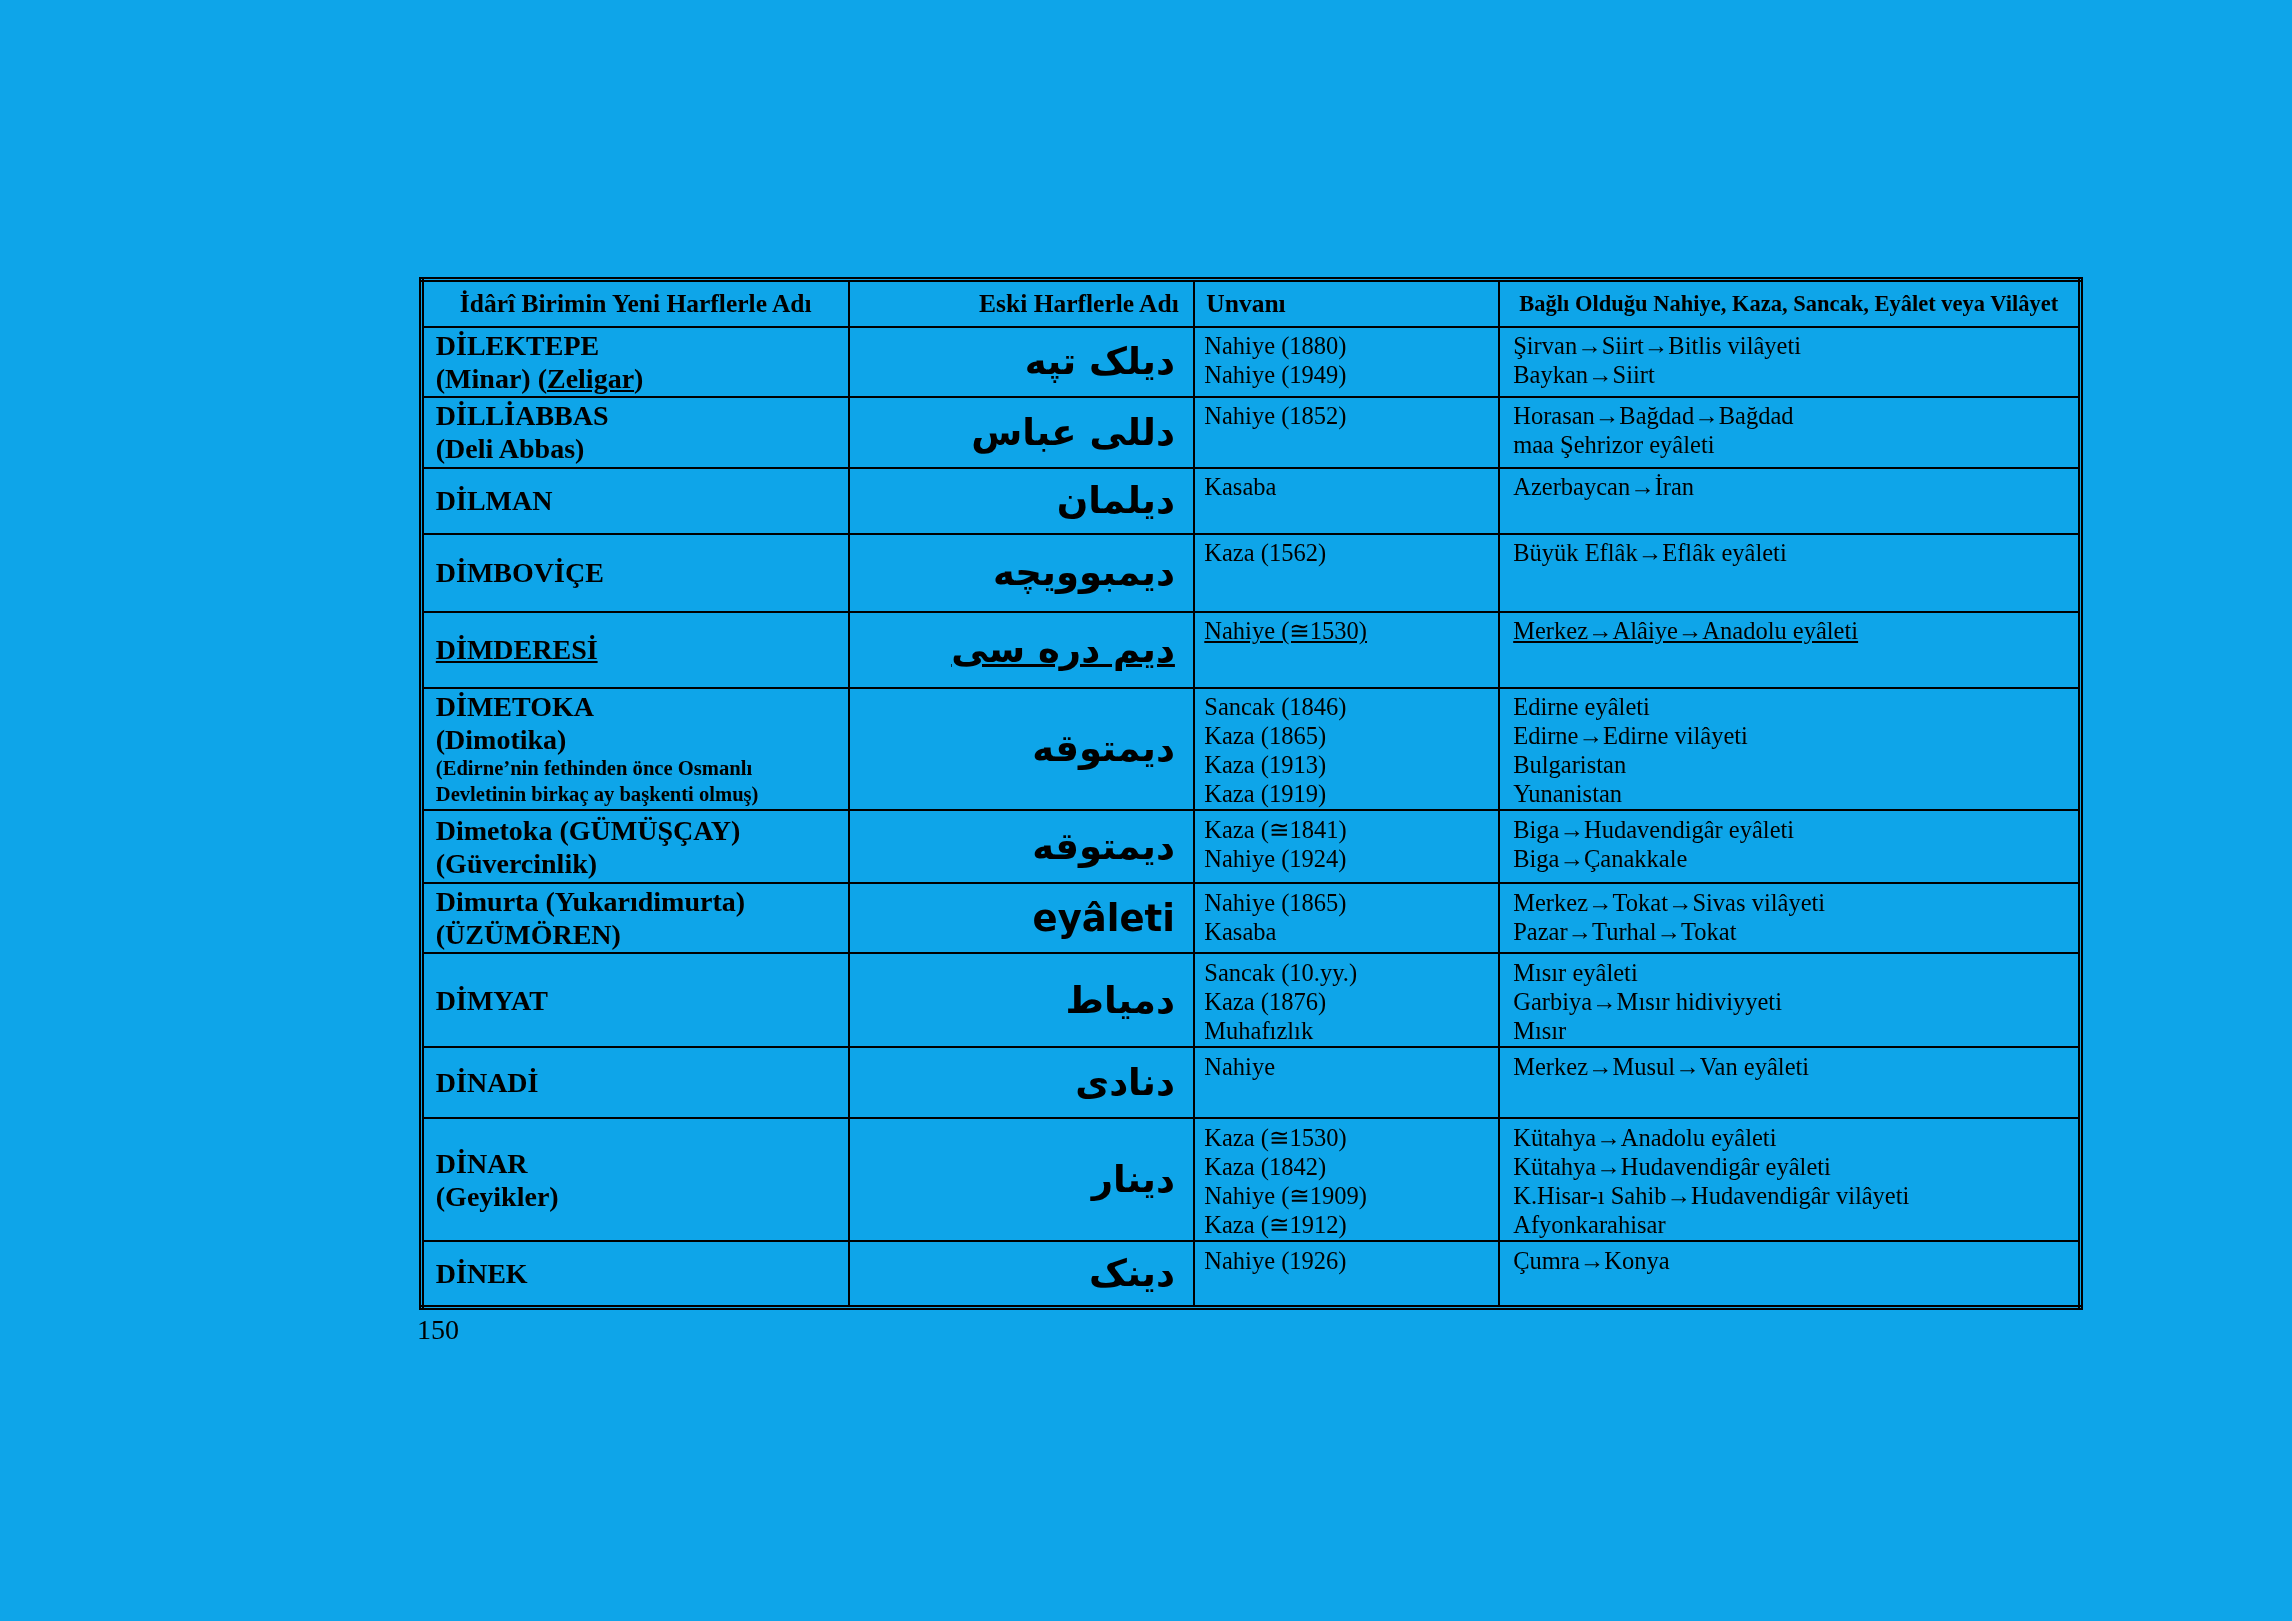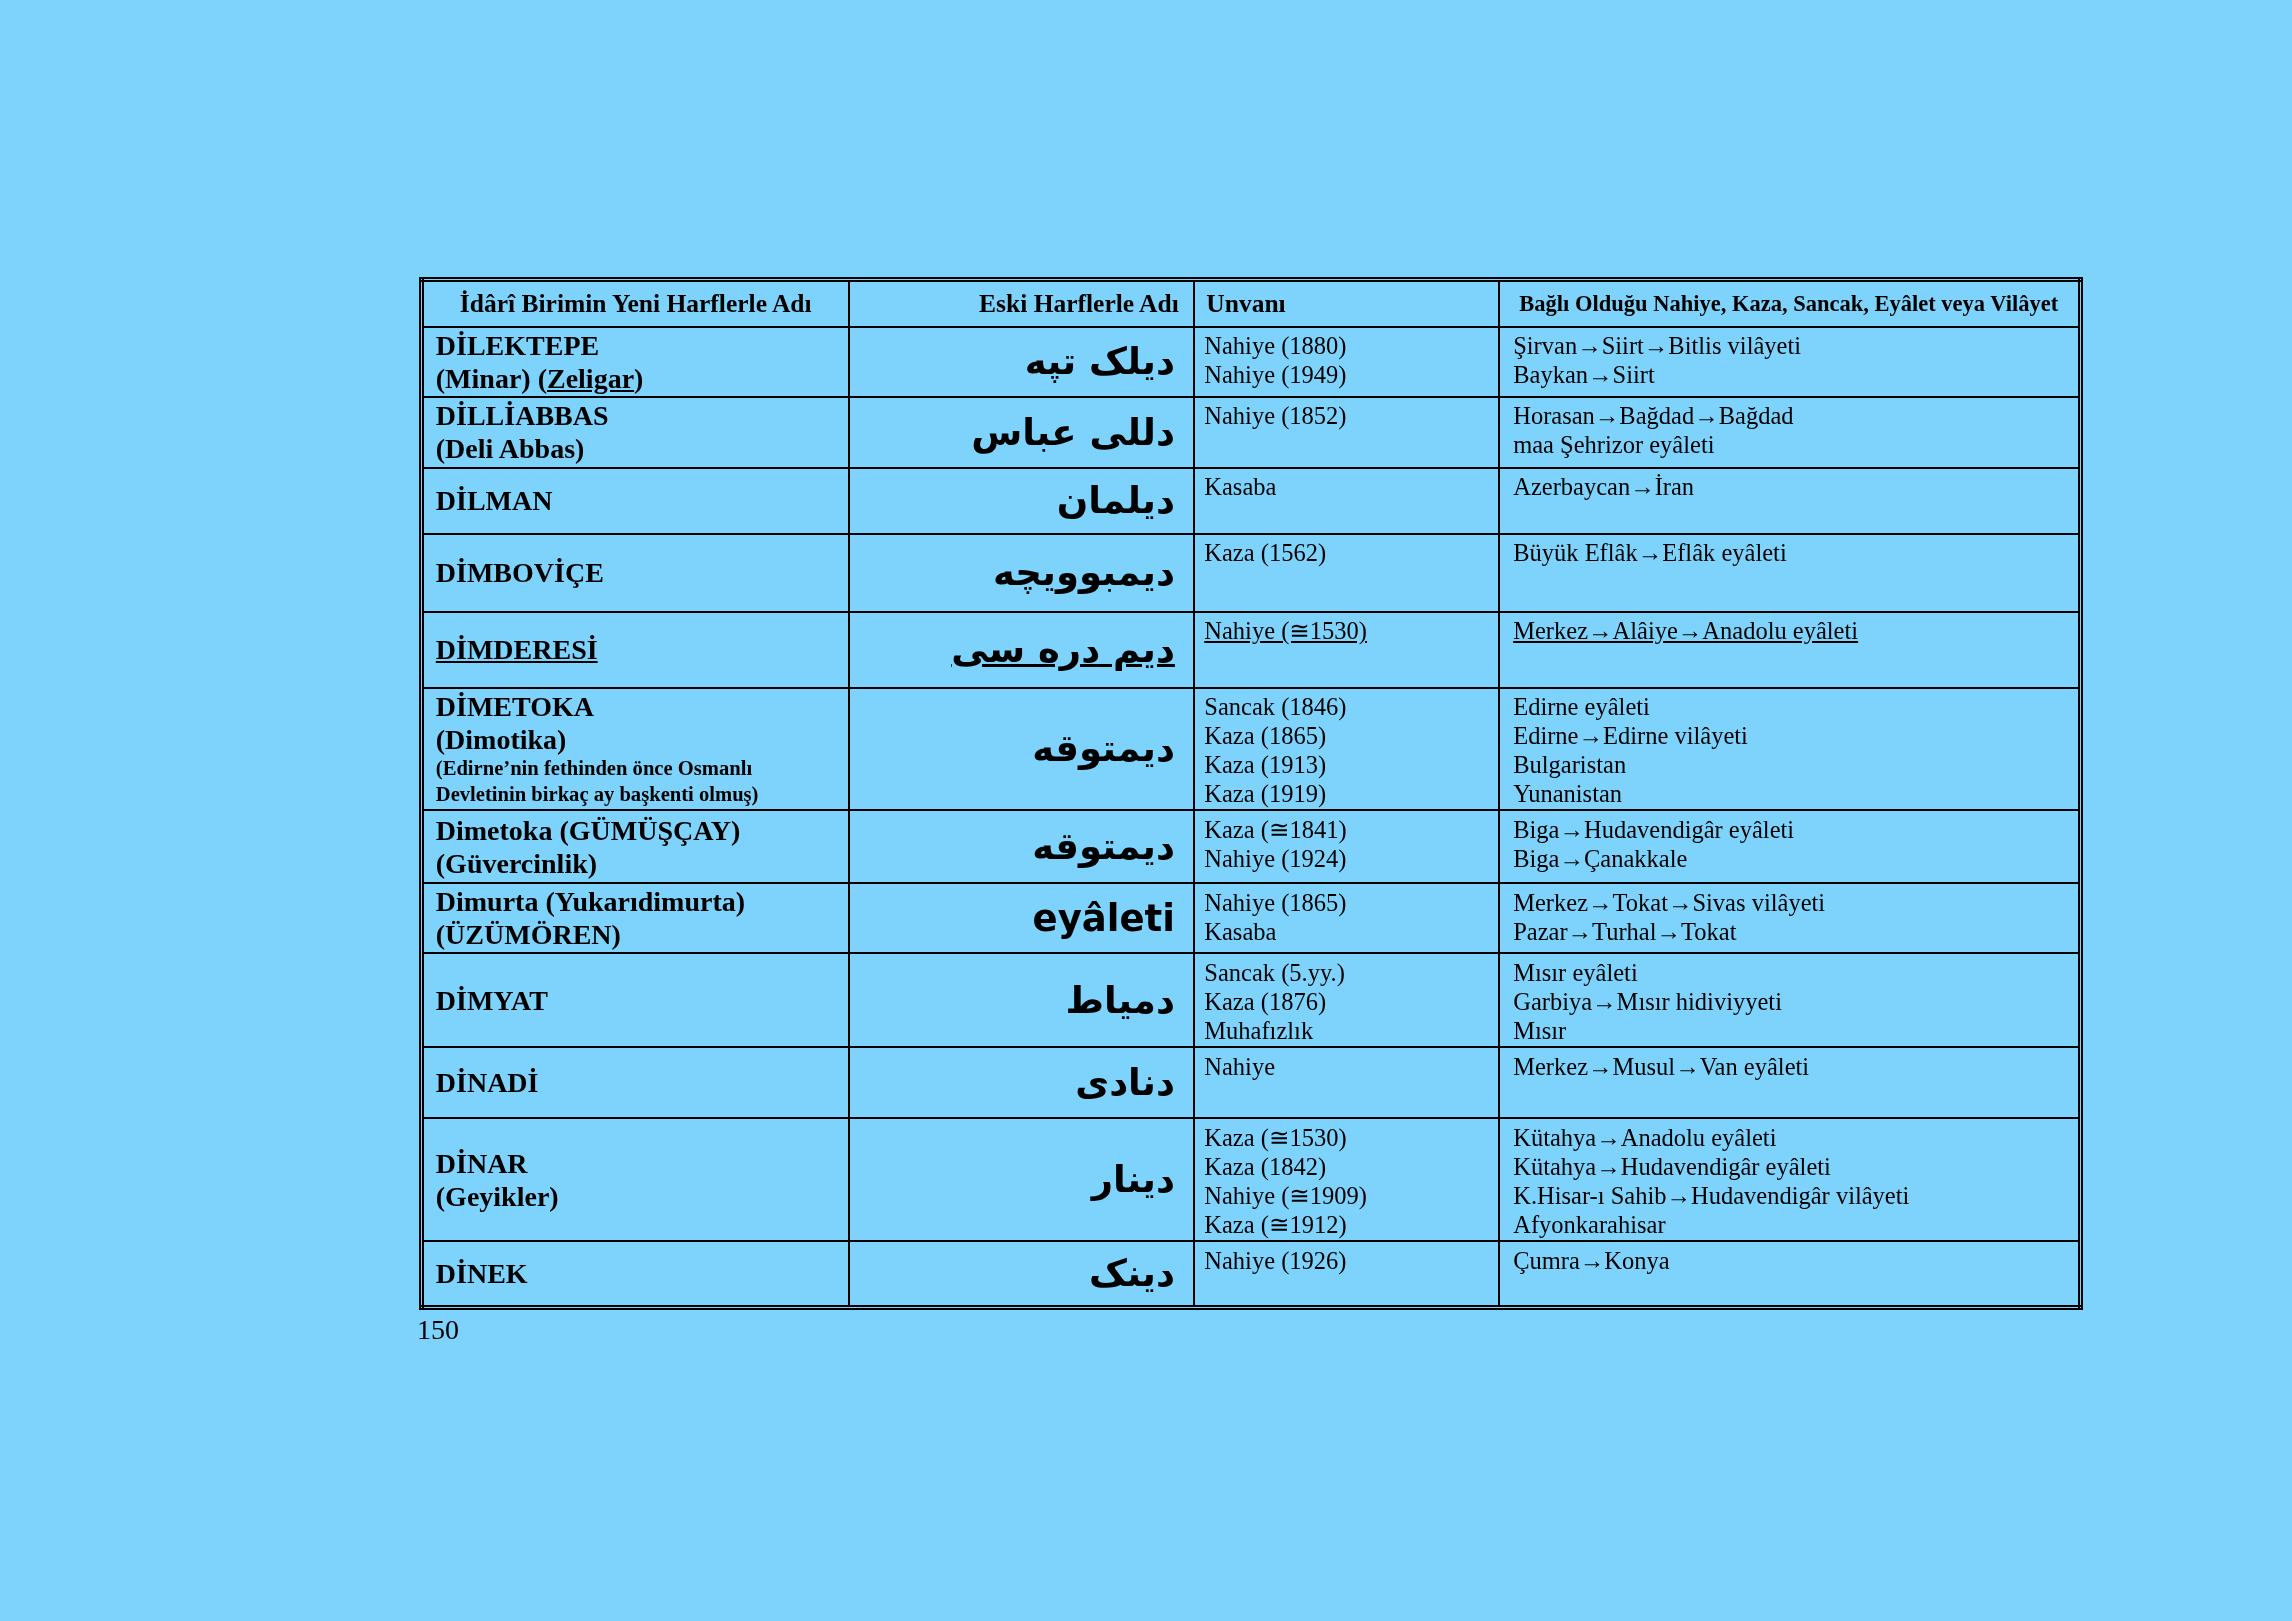--- a/index.html
+++ b/index.html
@@ -1,20 +1,20 @@
 <!DOCTYPE html>
 <html><head>
 <meta charset="utf-8">
 <style>
   html,body{margin:0;padding:0;background:#e8e8e8;}
   .page{
     position:relative;
     width:2293px;
     height:1621px;
-    background:#7dd3fc;
+    background:#0ea5e9;
     font-family:"Liberation Serif","DejaVu Serif",serif;
     color:#000;
     overflow:hidden;
   }
   table.placenames{
     position:absolute;
     left:419px;
     top:277px;
     width:1659px;
     border-collapse:collapse;
@@ -211,21 +211,21 @@
             <div>Merkez→Tokat→Sivas vilâyeti</div>
             <div>Pazar→Turhal→Tokat</div>
           </td>
         </tr>
         <tr style="height: 89px;">
           <td class="c-name">
             <div class="name-line">DİMYAT</div>
           </td>
           <td class="c-ott" dir="rtl">دمياط</td>
           <td class="c-title">
-            <div>Sancak (5.yy.)</div>
+            <div>Sancak (10.yy.)</div>
             <div>Kaza (1876)</div>
             <div>Muhafızlık</div>
           </td>
           <td class="c-affil">
             <div>Mısır eyâleti</div>
             <div>Garbiya→Mısır hidiviyyeti</div>
             <div>Mısır</div>
           </td>
         </tr>
         <tr style="height: 71px;">

